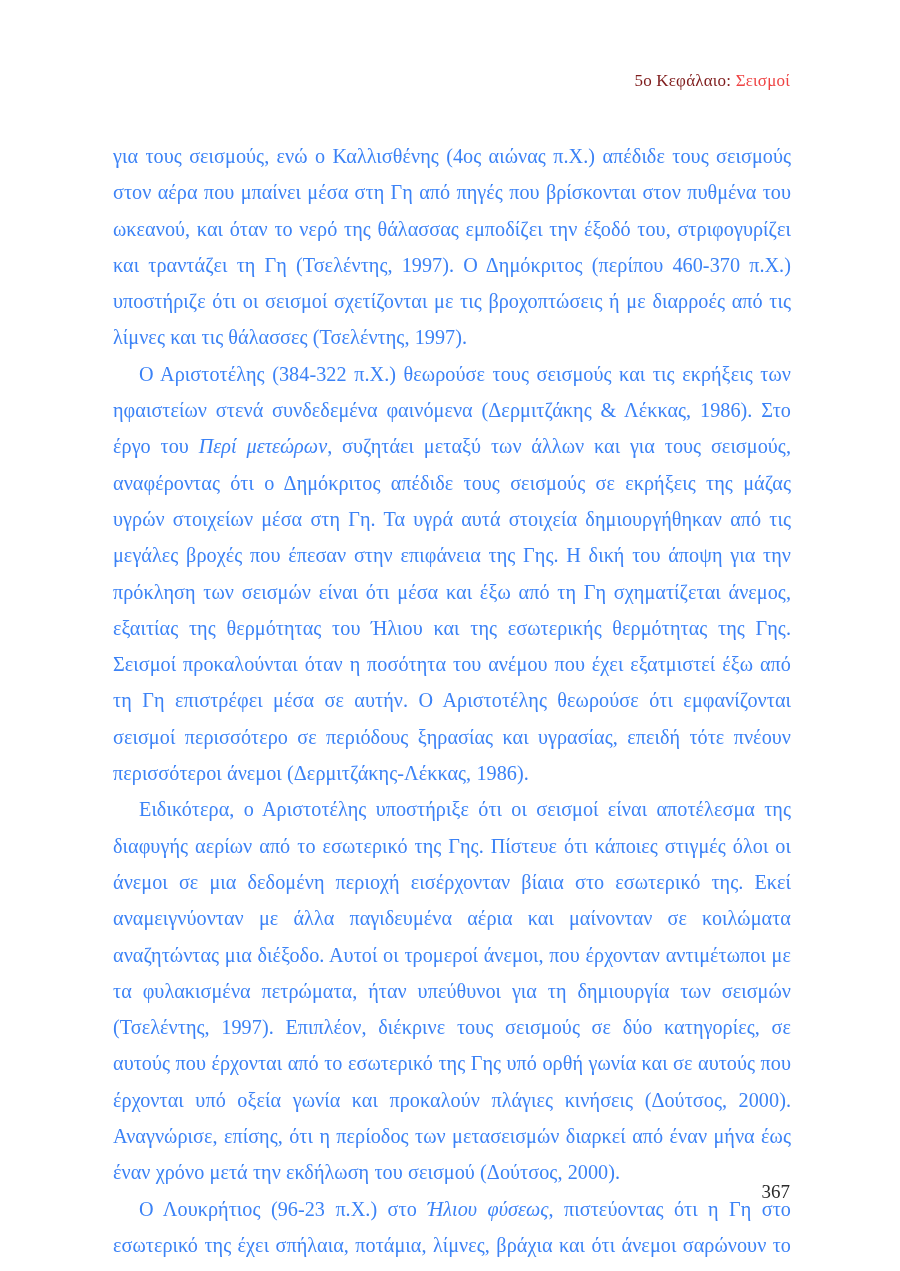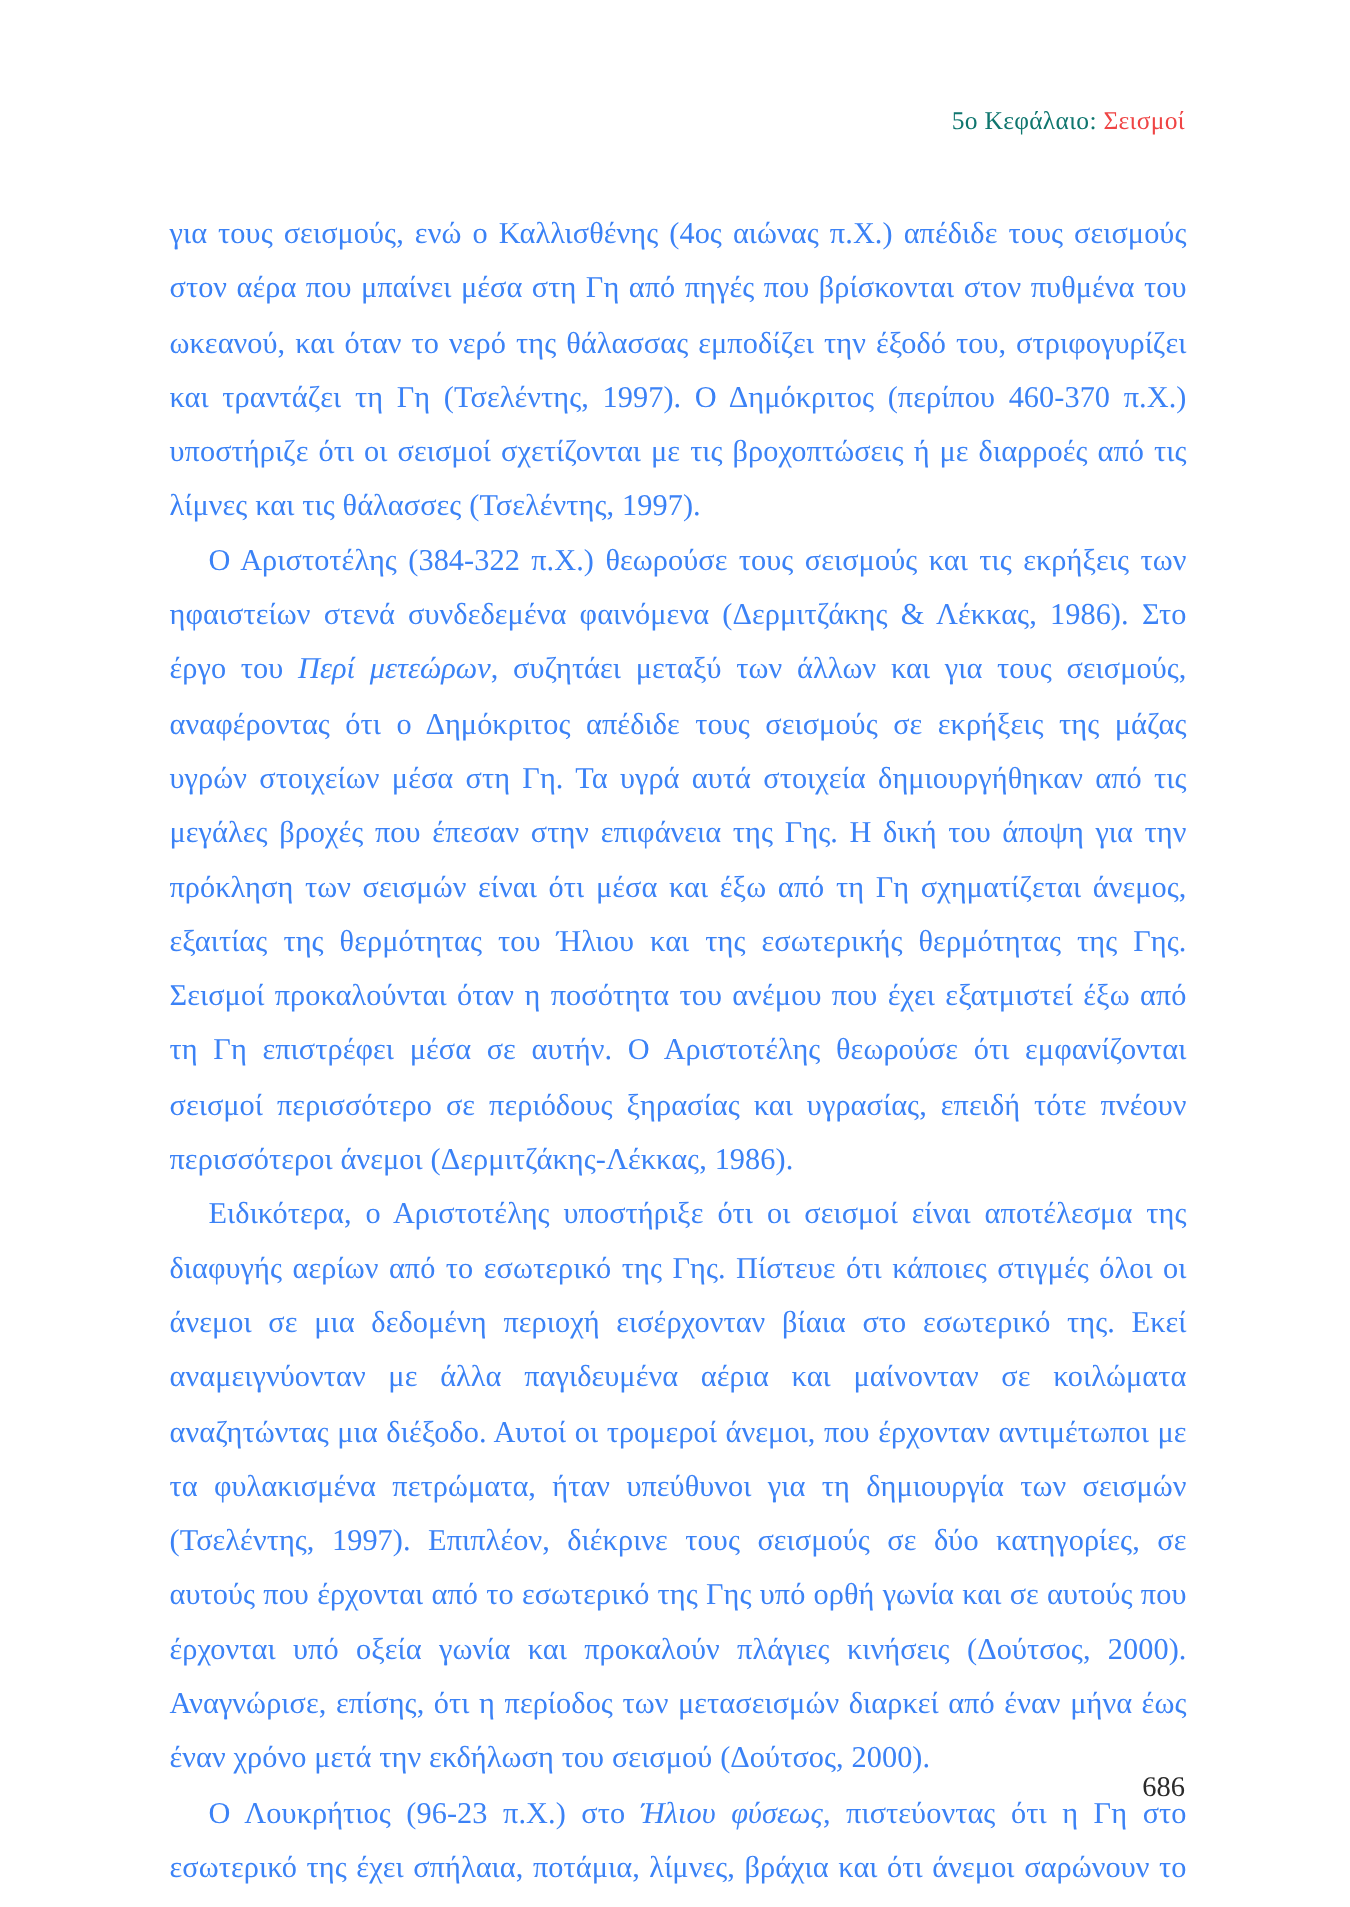--- a/index.html
+++ b/index.html
@@ -31,21 +31,21 @@
     left: 113px;
     right: 110px;
     height: 26px;
     text-align: right;
     font-size: 17px;
     line-height: 26px;
     letter-spacing: 0.2px;
     white-space: nowrap;
   }
   .running-header .chapter-label {
-    color: #0f766e;
+    color: #7f1d1d;
   }
   .running-header .chapter-title {
     color: #ef4444;
   }
 
   
   .text-block {
     position: absolute;
     top: 138px;
     left: 113px;
@@ -94,16 +94,16 @@
   </div>
 
   <div class="text-block">
       <p class="para"><span>για τους σεισμούς, ενώ ο Καλλισθένης (4ος αιώνας π.Χ.) απέδιδε τους σεισμούς στον αέρα που μπαίνει μέσα στη Γη από πηγές που βρίσκονται στον πυθμένα του ωκεανού, και όταν το νερό της θάλασσας εμποδίζει την έξοδό του, στριφογυρίζει και τραντάζει τη Γη (Τσελέντης, 1997). Ο Δημόκριτος (περίπου 460-370 π.Χ.) υποστήριζε ότι οι σεισμοί σχετίζονται με τις βροχοπτώσεις ή με διαρροές από τις λίμνες και τις θάλασσες (Τσελέντης, 1997).</span></p>
       <p class="para indented"><span>Ο Αριστοτέλης (384-322 π.Χ.) θεωρούσε τους σεισμούς και τις εκρήξεις των ηφαιστείων στενά συνδεδεμένα φαινόμενα (Δερμιτζάκης &amp; Λέκκας, 1986). Στο έργο του </span><span class="work-title">Περί μετεώρων</span><span>, συζητάει μεταξύ των άλλων και για τους σεισμούς, αναφέροντας ότι ο Δημόκριτος απέδιδε τους σεισμούς σε εκρήξεις της μάζας υγρών στοιχείων μέσα στη Γη. Τα υγρά αυτά στοιχεία δημιουργήθηκαν από τις μεγάλες βροχές που έπεσαν στην επιφάνεια της Γης. Η δική του άποψη για την πρόκληση των σεισμών είναι ότι μέσα και έξω από τη Γη σχηματίζεται άνεμος, εξαιτίας της θερμότητας του Ήλιου και της εσωτερικής θερμότητας της Γης. Σεισμοί προκαλούνται όταν η ποσότητα του ανέμου που έχει εξατμιστεί έξω από τη Γη επιστρέφει μέσα σε αυτήν. Ο Αριστοτέλης θεωρούσε ότι εμφανίζονται σεισμοί περισσότερο σε περιόδους ξηρασίας και υγρασίας, επειδή τότε πνέουν περισσότεροι άνεμοι (Δερμιτζάκης-Λέκκας, 1986).</span></p>
       <p class="para indented"><span>Ειδικότερα, ο Αριστοτέλης υποστήριξε ότι οι σεισμοί είναι αποτέλεσμα της διαφυγής αερίων από το εσωτερικό της Γης. Πίστευε ότι κάποιες στιγμές όλοι οι άνεμοι σε μια δεδομένη περιοχή εισέρχονταν βίαια στο εσωτερικό της. Εκεί αναμειγνύονταν με άλλα παγιδευμένα αέρια και μαίνονταν σε κοιλώματα αναζητώντας μια διέξοδο. Αυτοί οι τρομεροί άνεμοι, που έρχονταν αντιμέτωποι με τα φυλακισμένα πετρώματα, ήταν υπεύθυνοι για τη δημιουργία των σεισμών (Τσελέντης, 1997). Επιπλέον, διέκρινε τους σεισμούς σε δύο κατηγορίες, σε αυτούς που έρχονται από το εσωτερικό της Γης υπό ορθή γωνία και σε αυτούς που έρχονται υπό οξεία γωνία και προκαλούν πλάγιες κινήσεις (Δούτσος, 2000). Αναγνώρισε, επίσης, ότι η περίοδος των μετασεισμών διαρκεί από έναν μήνα έως έναν χρόνο μετά την εκδήλωση του σεισμού (Δούτσος, 2000).</span></p>
       <p class="para indented"><span>Ο Λουκρήτιος (96-23 π.Χ.) στο </span><span class="work-title">Ήλιου φύσεως</span><span>, πιστεύοντας ότι η Γη στο εσωτερικό της έχει σπήλαια, ποτάμια, λίμνες, βράχια και ότι άνεμοι σαρώνουν το εσωτερικό της, απέδιδε τους σεισμούς σε πίεση που ασκούν οι άνεμοι στις κοι-</span></p>
     </div>
 
   <div class="folio">
-    <span>686</span>
+    <span>367</span>
   </div>
 
 </div>
 
 </body></html>

